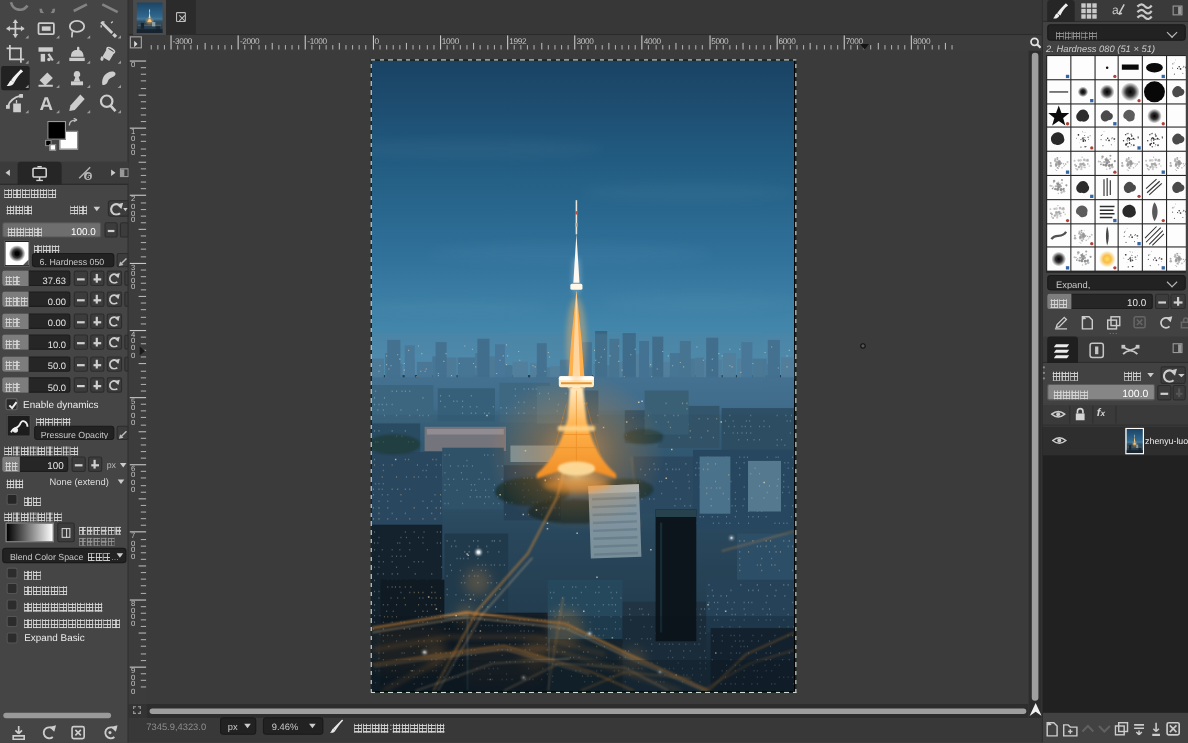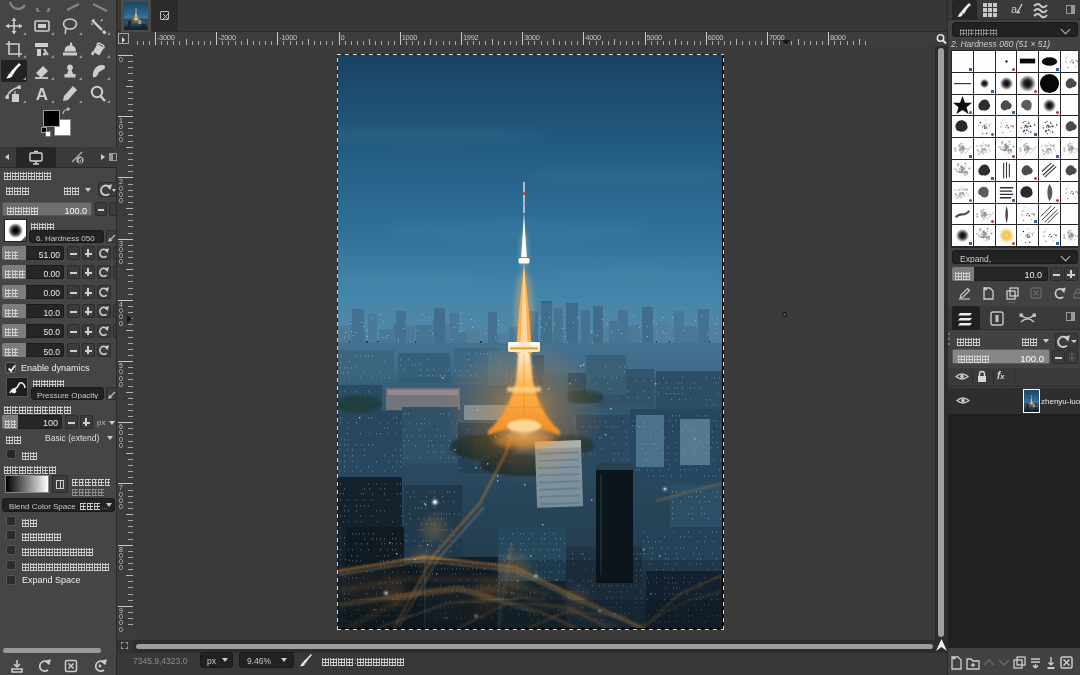--- a/index.html
+++ b/index.html
@@ -240,21 +240,21 @@
 <div class="abs entry" style="left:29px;top:230px;width:75px;height:13px;font-size:8px;padding:2.5px 0 0 6px">6. Hardness 050</div>
 <div class="abs btn" style="left:106px;top:230px;width:11px;height:13px">
       <svg class="abs" style="left:1px;top:2px" width="9" height="9">
         <path d="M1,8 L7,2 M1,8 l2,-0.5 -1.5,-1.5 Z" stroke="#bbb" stroke-width="1.3"></path>
       </svg>
     </div>
 <div class="abs" style="left:2px;top:246px;width:62px;height:14px;background:#262626;border-radius:2px;border:1px solid #1c1c1c"></div>
 <div class="abs" style="left:2px;top:246px;width:24px;height:14px;background:#7d7d7d;border-radius:2px 0 0 2px;overflow:hidden">
       <div class="abs" style="left:3px;top:3px"><span class="jp" style="height:8px"><i class="jpc" style="width:6px;height:8px;margin-right:1px"></i><i class="jpc" style="width:6px;height:8px;margin-right:1px"></i></span></div>
     </div>
-<div class="abs" style="left:0px;top:249px;width:60px;text-align:right;font-size:8.5px;color:#e8e8e8;padding-top:0.5px">51.00</div>
+<div class="abs" style="left:0px;top:249px;width:60px;text-align:right;font-size:8.5px;color:#e8e8e8;padding-top:0.5px">37.63</div>
 <div class="abs btn" style="left:67px;top:246px;width:13px;height:14px">
       <div class="abs" style="left:2px;top:6px;width:7px;height:2px;background:#d0d0d0"></div>
     </div>
 <div class="abs btn" style="left:82px;top:246px;width:13px;height:14px">
       <div class="abs" style="left:2px;top:6px;width:7px;height:2px;background:#d0d0d0"></div>
       <div class="abs" style="left:4px;top:2px;width:2px;height:8px;background:#d0d0d0"></div>
     </div>
 <div class="abs btn" style="left:97px;top:246px;width:14px;height:14px">
       <svg class="abs" style="left:1px;top:1px" width="10" height="10" viewBox="0 0 10 10">
         <path d="M7.6,8.2 A4,4 0 1 1 8.4,3.4" stroke="#ccc" stroke-width="1.6" fill="none"></path>
@@ -383,21 +383,21 @@
 <div class="abs btn" style="left:65px;top:415px;width:13px;height:14px">
       <div class="abs" style="left:2px;top:6px;width:7px;height:2px;background:#d0d0d0"></div>
     </div>
 <div class="abs btn" style="left:80px;top:415px;width:13px;height:14px">
       <div class="abs" style="left:2px;top:6px;width:7px;height:2px;background:#d0d0d0"></div>
       <div class="abs" style="left:4px;top:2px;width:2px;height:8px;background:#d0d0d0"></div>
     </div>
 <div class="abs" style="left:97px;top:418px;font-size:8px;color:#bbb">px</div>
 <div class="abs tri-d" style="left:109px;top:421px"></div>
 <div class="abs" style="left:6px;top:434px"><span class="jp" style="height:8px"><i class="jpc" style="width:7px;height:8px;margin-right:1px"></i><i class="jpc" style="width:7px;height:8px;margin-right:1px"></i></span></div>
-<div class="abs" style="left:45px;top:433px;font-size:8.5px;color:#ddd">Basic (extend)</div>
+<div class="abs" style="left:45px;top:433px;font-size:8.5px;color:#ddd">None (extend)</div>
 <div class="abs tri-d" style="left:107px;top:436px"></div>
 <div class="abs" style="left:6px;top:449px;width:10px;height:10px;background:#262626;border:1px solid #555;border-radius:2px"></div>
 <div class="abs" style="left:22px;top:450px"><span class="jp" style="height:8px"><i class="jpc" style="width:7px;height:8px;margin-right:1px"></i><i class="jpc" style="width:7px;height:8px;margin-right:1px"></i></span></div>
 <div class="abs" style="left:4px;top:464px"><span class="jp" style="height:8px"><i class="jpc" style="width:6.5px;height:8px;margin-right:1px"></i><i class="jpc" style="width:6.5px;height:8px;margin-right:1px"></i><i class="jpc" style="width:6.5px;height:8px;margin-right:1px"></i><i class="jpc" style="width:6.5px;height:8px;margin-right:1px"></i><i class="jpc" style="width:6.5px;height:8px;margin-right:1px"></i><i class="jpc" style="width:6.5px;height:8px;margin-right:1px"></i><i class="jpc" style="width:6.5px;height:8px;margin-right:1px"></i></span></div>
 <div class="abs" style="left:5px;top:475px;width:44px;height:18px;border:1px solid #888;background:linear-gradient(90deg,#000,#fff)"></div>
 <div class="abs btn" style="left:52px;top:475px;width:16px;height:18px">
       <div class="abs" style="left:3px;top:4px;width:8px;height:9px;border:1.2px solid #ccc"></div>
       <div class="abs" style="left:7px;top:4px;width:1.2px;height:9px;background:#ccc"></div>
     </div>
 <div class="abs" style="left:72px;top:477px"><span class="jp" style="height:7px"><i class="jpc" style="width:5.5px;height:7px;margin-right:1px"></i><i class="jpc" style="width:5.5px;height:7px;margin-right:1px"></i><i class="jpc" style="width:5.5px;height:7px;margin-right:1px"></i><i class="jpc" style="width:5.5px;height:7px;margin-right:1px"></i><i class="jpc" style="width:5.5px;height:7px;margin-right:1px"></i><i class="jpc" style="width:5.5px;height:7px;margin-right:1px"></i></span></div>
@@ -406,21 +406,21 @@
 <div class="abs tri-d" style="left:106px;top:503px"></div>
 <div class="abs" style="left:6px;top:516px;width:10px;height:10px;background:#2c2c2c;border:1px solid #555;border-radius:2px"></div>
 <div class="abs" style="left:22px;top:517px"><span class="jp" style="height:8px"><i class="jpc" style="width:7px;height:8px;margin-right:1px"></i><i class="jpc" style="width:7px;height:8px;margin-right:1px"></i></span></div>
 <div class="abs" style="left:6px;top:530px;width:10px;height:10px;background:#2c2c2c;border:1px solid #555;border-radius:2px"></div>
 <div class="abs" style="left:22px;top:531px"><span class="jp" style="height:8px"><i class="jpc" style="width:7px;height:8px;margin-right:1px"></i><i class="jpc" style="width:7px;height:8px;margin-right:1px"></i><i class="jpc" style="width:7px;height:8px;margin-right:1px"></i><i class="jpc" style="width:7px;height:8px;margin-right:1px"></i><i class="jpc" style="width:7px;height:8px;margin-right:1px"></i></span></div>
 <div class="abs" style="left:6px;top:545px;width:10px;height:10px;background:#2c2c2c;border:1px solid #555;border-radius:2px"></div>
 <div class="abs" style="left:22px;top:546px"><span class="jp" style="height:8px"><i class="jpc" style="width:7px;height:8px;margin-right:1px"></i><i class="jpc" style="width:7px;height:8px;margin-right:1px"></i><i class="jpc" style="width:7px;height:8px;margin-right:1px"></i><i class="jpc" style="width:7px;height:8px;margin-right:1px"></i><i class="jpc" style="width:7px;height:8px;margin-right:1px"></i><i class="jpc" style="width:7px;height:8px;margin-right:1px"></i><i class="jpc" style="width:7px;height:8px;margin-right:1px"></i><i class="jpc" style="width:7px;height:8px;margin-right:1px"></i><i class="jpc" style="width:7px;height:8px;margin-right:1px"></i></span></div>
 <div class="abs" style="left:6px;top:560px;width:10px;height:10px;background:#2c2c2c;border:1px solid #555;border-radius:2px"></div>
 <div class="abs" style="left:22px;top:561px"><span class="jp" style="height:8px"><i class="jpc" style="width:7px;height:8px;margin-right:1px"></i><i class="jpc" style="width:7px;height:8px;margin-right:1px"></i><i class="jpc" style="width:7px;height:8px;margin-right:1px"></i><i class="jpc" style="width:7px;height:8px;margin-right:1px"></i><i class="jpc" style="width:7px;height:8px;margin-right:1px"></i><i class="jpc" style="width:7px;height:8px;margin-right:1px"></i><i class="jpc" style="width:7px;height:8px;margin-right:1px"></i><i class="jpc" style="width:7px;height:8px;margin-right:1px"></i><i class="jpc" style="width:7px;height:8px;margin-right:1px"></i><i class="jpc" style="width:7px;height:8px;margin-right:1px"></i><i class="jpc" style="width:7px;height:8px;margin-right:1px"></i></span></div>
 <div class="abs" style="left:6px;top:575px;width:10px;height:10px;background:#2c2c2c;border:1px solid #555;border-radius:2px"></div>
-<div class="abs" style="left:22px;top:575px;font-size:9px;color:#ececec">Expand Space</div>
+<div class="abs" style="left:22px;top:575px;font-size:9px;color:#ececec">Expand Basic</div>
 <div class="abs" style="left:3px;top:648px;width:98px;height:5px;background:#9a9a9a;border-radius:3px"></div>
 <svg class="abs" style="left:10px;top:659px" width="14" height="14">
       <path d="M7,1 v7 M7,8 l-3,-3 M7,8 l3,-3 M2,10 h10 v3 h-10 Z" stroke="#ccc" stroke-width="1.5" fill="none"></path>
     </svg>
 <svg class="abs" style="left:37px;top:659px" width="14" height="14">
       <path d="M11,11 A5,5 0 1 1 12,4.6" stroke="#ccc" stroke-width="1.7" fill="none"></path>
       <path d="M14,0.3 L7.8,1.8 12.3,6.3 Z" fill="#ccc"></path>
     </svg>
 <svg class="abs" style="left:64px;top:659px" width="14" height="14">
       <rect x="1.5" y="1.5" width="11" height="11" rx="1.5" stroke="#ccc" stroke-width="1.5" fill="none"></rect>

